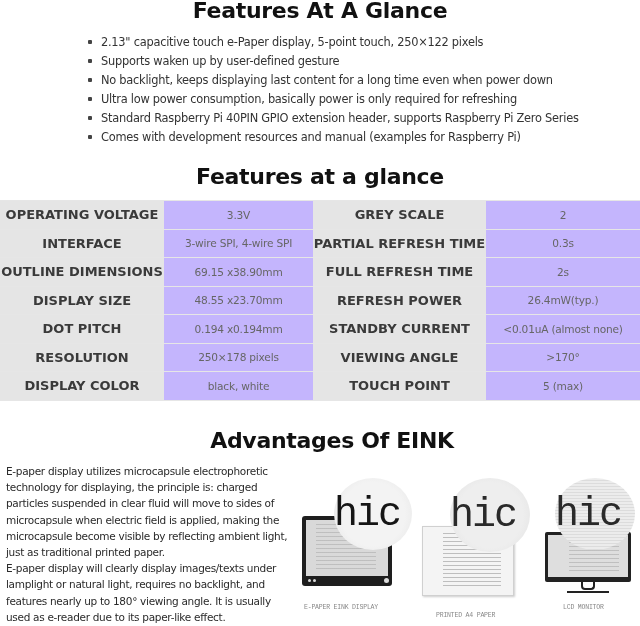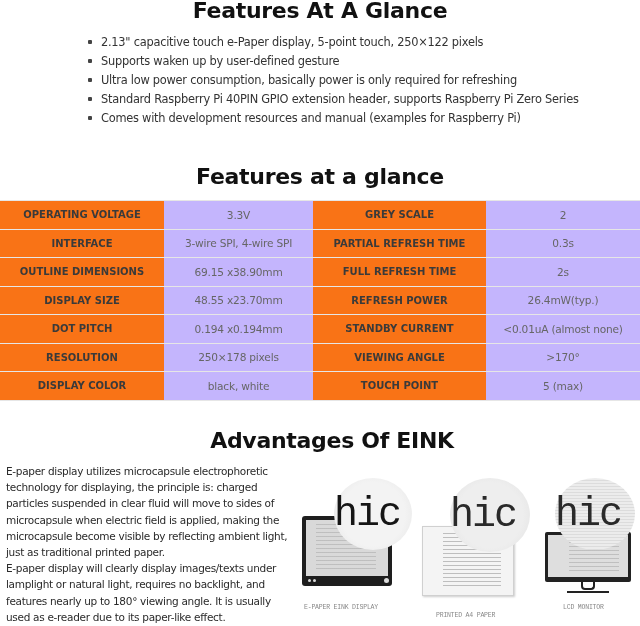--- a/index.html
+++ b/index.html
@@ -31,22 +31,22 @@
     table.spec {
       position: absolute; left: 0; top: 200px; width: 640px; border-collapse: collapse;
       table-layout: fixed;
     }
     table.spec td {
       height: 27.5px; text-align: center; vertical-align: middle; padding: 0;
       border-top: 1px solid #e6e6e6; border-bottom: 1px solid #e6e6e6;
       font-size: 11px; white-space: nowrap;
     }
     table.spec td.k {
-      background: #f97316; font-weight: bold; color: #3a3a3a;
-      font-family: "DejaVu Sans", sans-serif; font-size: 10px;
+      background: #e5e5e5; font-weight: bold; color: #3a3a3a;
+      font-family: "DejaVu Sans", sans-serif; font-size: 13px;
     }
     table.spec td.v {
       background: #c4b5fd; color: #666; font-family: "DejaVu Sans", sans-serif; font-size: 10.6px;
       letter-spacing: -0.2px;
     }
     table.spec col.c1 { width: 164px; }
     table.spec col.c2 { width: 149px; }
     table.spec col.c3 { width: 173px; }
     table.spec col.c4 { width: 154px; }
 
@@ -75,20 +75,21 @@
     }
   </style>
 </head>
 <body>
 
 <div id="title1" class="h1">Features At A Glance</div>
 
 <ul class="bullets">
   <li><span class="dot"></span><span>2.13" capacitive touch e-Paper display, 5-point touch, 250×122 pixels</span></li>
   <li><span class="dot"></span><span>Supports waken up by user-defined gesture</span></li>
+  <li><span class="dot"></span><span>No backlight, keeps displaying last content for a long time even when power down</span></li>
   <li><span class="dot"></span><span>Ultra low power consumption, basically power is only required for refreshing</span></li>
   <li><span class="dot"></span><span>Standard Raspberry Pi 40PIN GPIO extension header, supports Raspberry Pi Zero Series</span></li>
   <li><span class="dot"></span><span>Comes with development resources and manual (examples for Raspberry Pi)</span></li>
 </ul>
 
 <div id="title2" class="h1">Features at a glance</div>
 
 <table class="spec">
   <colgroup>
       <col class="c1">

